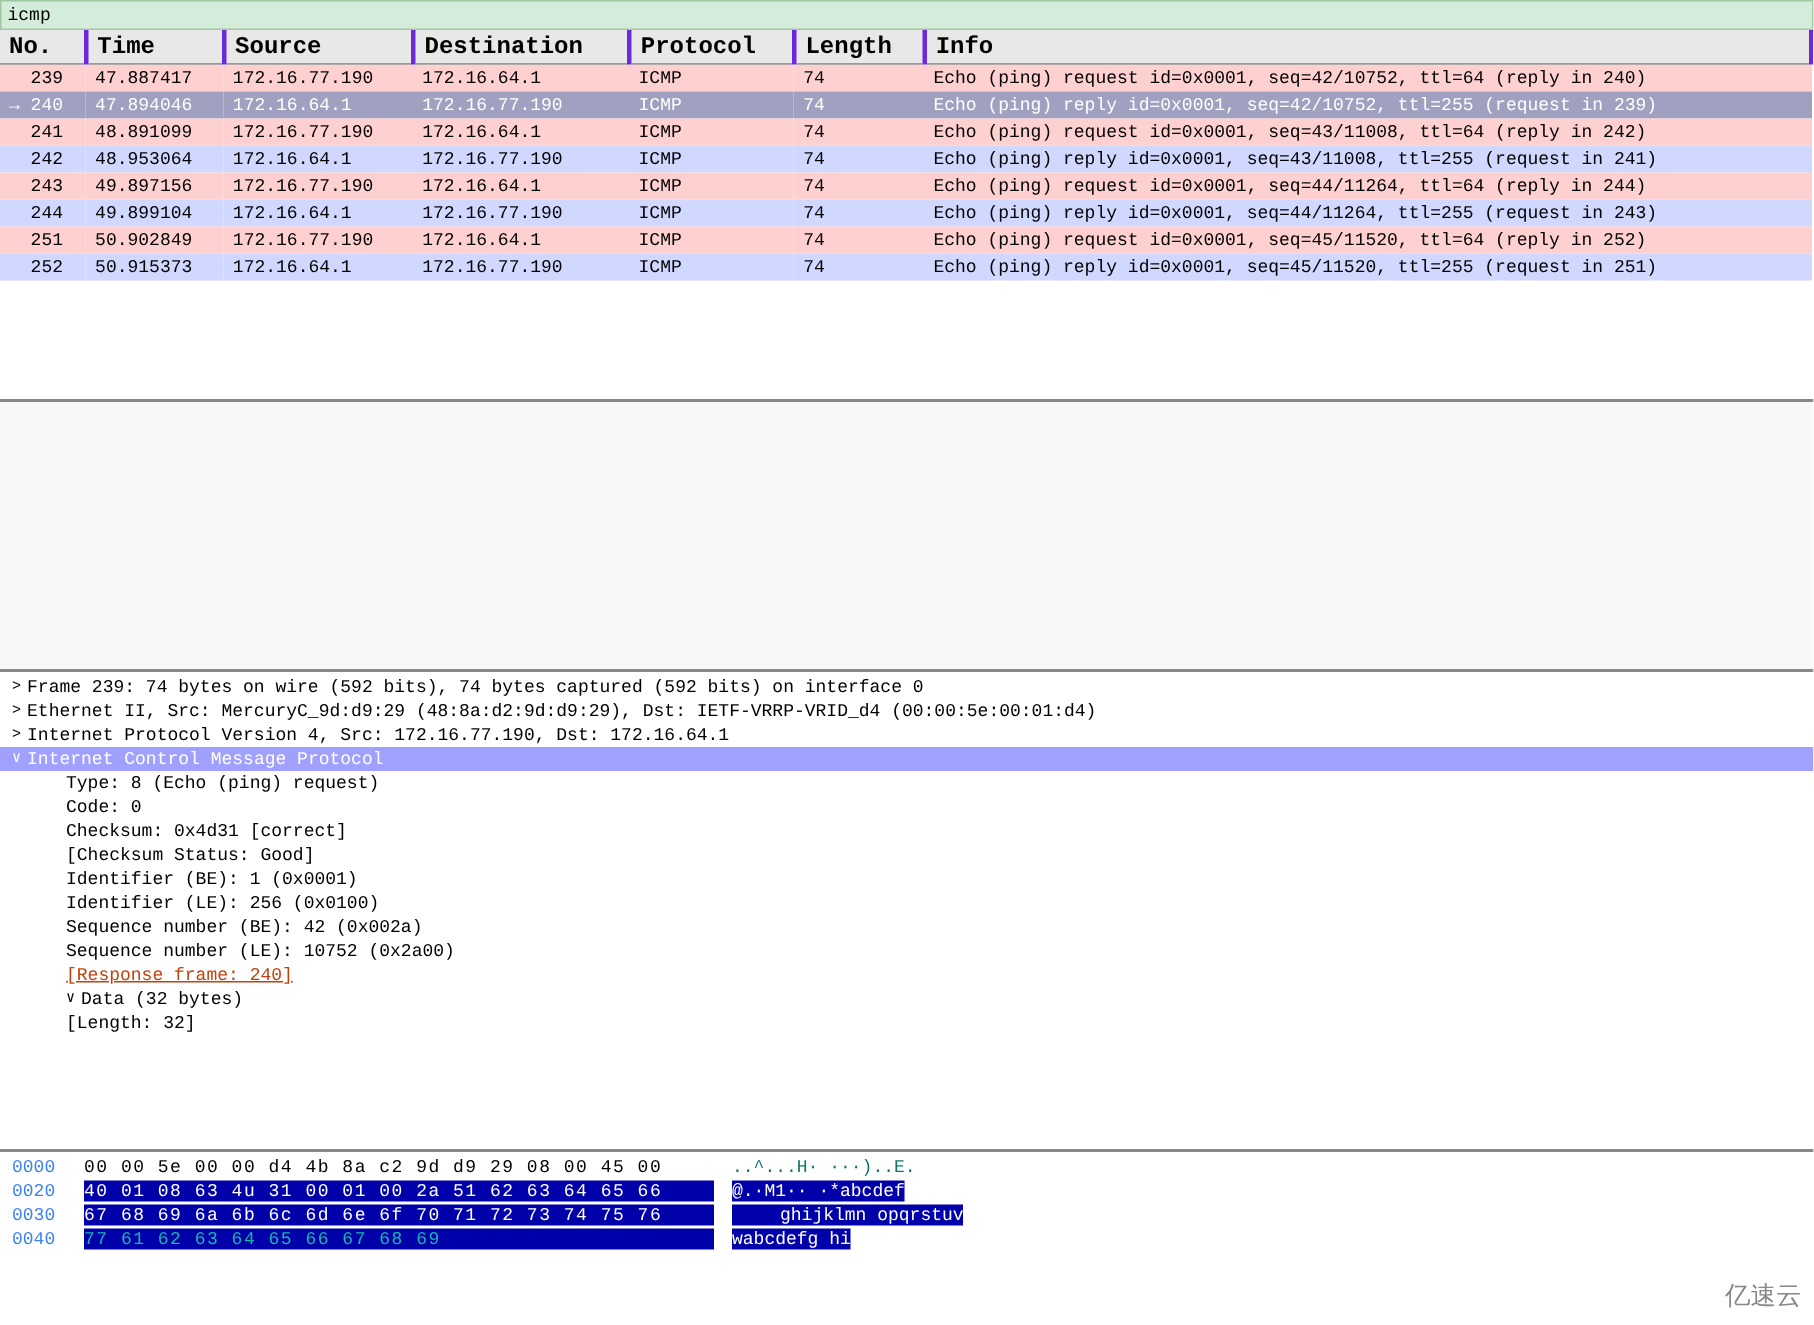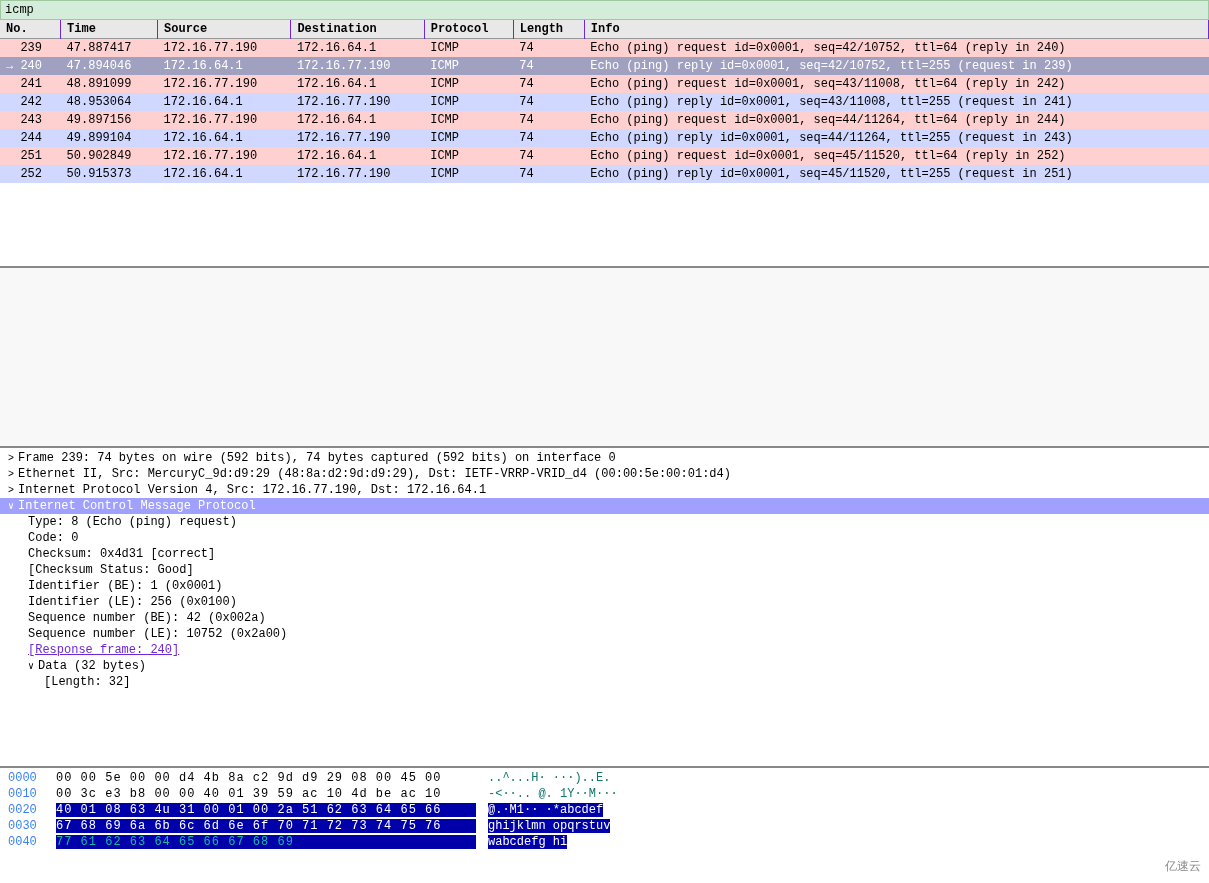--- a/index.html
+++ b/index.html
@@ -17,21 +17,21 @@
     #packet-list {
       flex: 0 0 auto; height: 248px; overflow-y: auto; border-bottom: 2px solid #888;
     }
     #packet-list table {
       width: 100%; border-collapse: collapse;
     }
     #packet-list thead tr {
       background: #e8e8e8; border-bottom: 1px solid #999;
     }
     #packet-list thead th {
-      text-align: left; padding: 2px 6px; font-weight: bold; font-size: 12px; border-right: 1px solid #6d28d9;
+      text-align: left; padding: 2px 6px; font-weight: bold; font-size: 16px; border-right: 3px solid #6d28d9;
     }
     #packet-list tbody tr {
       cursor: pointer;
     }
     #packet-list tbody tr.row-request {
       background: #ffd0d0;
     }
     #packet-list tbody tr.row-reply {
       background: #d0d8ff;
     }
@@ -49,39 +49,39 @@
 
     
     #detail-panel {
       flex: 0 0 auto; height: 320px; overflow-y: auto; background: #fff; border-bottom: 2px solid #888; padding: 2px 0;
     }
     .detail-row {
       padding: 1px 8px; cursor: pointer; display: flex; align-items: center; font-size: 12px;
     }
     .detail-row.expandable { cursor: pointer; }
     .detail-row.highlighted { background: #a0a0ff; color: #fff; }
-    .detail-row.sub { padding-left: 28px; }
+    .detail-row.sub { padding-left: 44px; }
     .detail-row.sub2 { padding-left: 44px; }
     .detail-row .arrow { margin-right: 4px; font-size: 10px; }
-    .detail-row a { color: #6d28d9; text-decoration: underline; text-align: right; }
+    .detail-row a { color: #c2410c; text-decoration: underline; text-align: right; }
 
     
     #hex-panel {
       flex: 0 0 auto; height: 120px; background: #fff; overflow-y: auto; padding: 2px 0;
     }
     .hex-row {
       display: flex; font-size: 12px; padding: 1px 8px; white-space: nowrap; align-items: center;
     }
     .hex-offset { color: #3b82f6; min-width: 40px; margin-right: 8px; }
     .hex-bytes { min-width: 420px; margin-right: 12px; letter-spacing: 1px; }
     .hex-ascii { color: #0f766e; }
 
     
     #watermark {
-      position: fixed; bottom: 8px; right: 8px; font-size: 12px; color: #888; font-family: Liberation Sans, sans-serif;
+      position: fixed; bottom: 8px; right: 8px; font-size: 17px; color: #888; font-family: Liberation Sans, sans-serif;
     }
   </style>
 </head>
 <body>
 
 <div id="filter-bar">
   <input type="text" id="filter-input" value="icmp" style="">
 </div>
 
 <div id="packet-list">
@@ -229,33 +229,28 @@
     </div>
   </div>
 
 <div id="hex-panel">
 <div class="hex-row">
       <span class="hex-offset">0000</span>
       <span class="hex-bytes">00 00 5e 00 00 d4 4b  8a c2 9d d9 29 08 00 45 00</span>
       <span class="hex-ascii">..^...H· ···)..E.</span>
     </div>
     <div class="hex-row">
-      <span class="hex-offset">0010</span>
-      <span class="hex-bytes">00 3c e3 b8 00 00 40 01  39 59 ac 10 4d be ac 10</span>
-      <span class="hex-ascii">-&lt;··.. @. 1Y··M···</span>
-    </div>
-    <div class="hex-row">
       <span class="hex-offset">0020</span>
       <span class="hex-bytes" style="background: rgb(0, 0, 170); color: rgb(255, 255, 255);">40 01 08 63 4u 31 00 01  00 2a 51 62 63 64 65 66</span>
       <span class="hex-ascii" style="background: rgb(0, 0, 170); color: rgb(255, 255, 255);">@.·M1·· ·*abcdef</span>
     </div>
     <div class="hex-row">
       <span class="hex-offset">0030</span>
       <span class="hex-bytes" style="background: rgb(0, 0, 170); color: rgb(255, 255, 255);">67 68 69 6a 6b 6c 6d 6e  6f 70 71 72 73 74 75 76</span>
-      <span class="hex-ascii" style="background: rgb(0, 0, 170); color: rgb(255, 255, 255);">ghijklmn opqrstuv</span>
+      <span class="hex-ascii" style="background: rgb(0, 0, 170); color: rgb(255, 255, 255); padding-left: 32px;">ghijklmn opqrstuv</span>
     </div>
     <div class="hex-row">
       <span class="hex-offset">0040</span>
       <span class="hex-bytes" style="background: rgb(0, 0, 170); color: #14b8a6;">77 61 62 63 64 65 66 67  68 69</span>
       <span class="hex-ascii" style="background: rgb(0, 0, 170); color: rgb(255, 255, 255);">wabcdefg hi</span>
     </div>
   </div>
 
 <div id="watermark">
   <span>亿速云</span>

